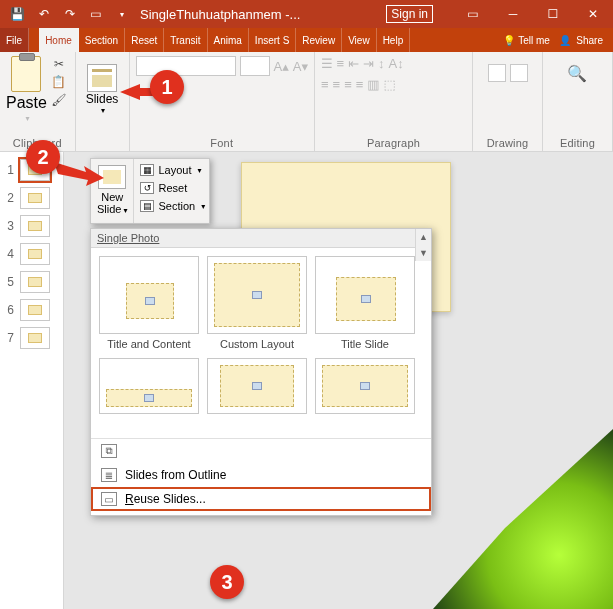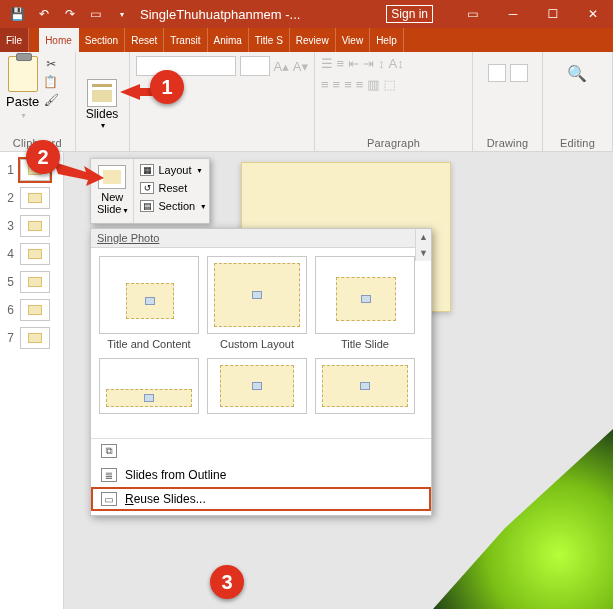--- a/index.html
+++ b/index.html
@@ -17,25 +17,25 @@
   .tab.active { background: #f3f2f1; color: #b83b1d; margin-left: 10px; }
   .tab.file { background: #a3331a; }
   .tabs-right { margin-left: auto; display: flex; align-items: center; gap: 10px; padding-right: 10px; }
   .ribbon { height: 100px; background: #f3f2f1; border-bottom: 1px solid #d6d6d6; display: flex; position: relative; }
   .group { border-right: 1px solid #d6d6d6; padding: 4px 6px 2px 6px; display: flex; flex-direction: column; justify-content: space-between; }
   .group-label { font-size: 11px; text-align: center; color: #666; margin-top: 2px; letter-spacing: .2px;}
   .clipboard { width: 85px; }
   .paste { display: flex; flex-direction: column; align-items: center; gap: 2px; cursor: pointer; }
   .paste-icon { width: 30px; height: 36px; background: #fff8d8; border: 1px solid #c6a44d; border-radius: 2px; position: relative; }
   .paste-icon::before { content:""; position:absolute; top:-4px; left:7px; width:14px; height:6px; background:#999; border:1px solid #777; border-radius:2px;}
-  .paste-label { font-size: 13px; }
+  .paste-label { font-size: 16px; }
   .tiny-icons { display:flex; flex-direction:column; gap:2px; margin-left:4px;}
   .tiny { width:16px; height:16px; display:flex; align-items:center; justify-content:center; font-size:12px; color:#444;}
   .cliprow { display:flex; }
-  .slides-group { width: 54px; display:flex; flex-direction:column; align-items:center; padding-top:22px;}
+  .slides-group { width: 54px; display:flex; flex-direction:column; align-items:center; padding-top:7px;}
   .slides-btn { display:flex; flex-direction:column; align-items:center; cursor:pointer; padding:4px; border:1px solid transparent;}
   .slides-icon { width:30px; height:28px; background:#fff; border:1px solid #aaa; position:relative;}
   .slides-icon::before{content:"";position:absolute;top:4px;left:4px;right:4px;height:3px;background:#c8b070;}
   .slides-icon::after{content:"";position:absolute;top:10px;left:4px;right:4px;bottom:4px;background:#e8dba8;}
   .font-group { flex:1; }
   .para-group { width: 180px; }
   .dim { color:#bbb; }
   .font-row { display:flex; gap:4px; align-items:center; font-size:13px; }
   .fontname { width:100px; height:20px; border:1px solid #c8c8c8; background:#fff; color:#aaa; font-size:11px; padding:0 4px; display:flex; align-items:center;}
   .right-groups { display:flex; }
@@ -107,24 +107,28 @@
     </div>
   </div>
 
   <div class="tabs">
     <div class="tab file">File</div>
     <div class="tab active">Home</div>
     <div class="tab">Section</div>
     <div class="tab">Reset</div>
     <div class="tab">Transit</div>
     <div class="tab">Anima</div>
-    <div class="tab">Title S</div>
+    <div class="tab">Insert S</div>
     <div class="tab">Review</div>
     <div class="tab">View</div>
     <div class="tab">Help</div>
+    <div class="tabs-right">
+      <div>💡 <span>Tell me</span></div>
+      <div class="share">👤 <span>Share</span></div>
+    </div>
   </div>
 
   <div class="ribbon">
     <div class="group clipboard">
       <div class="cliprow">
         <div class="paste">
           <div class="paste-icon"></div>
           <div class="paste-label">Paste</div>
           <div class="caret dim">▾</div>
         </div>
@@ -147,20 +151,21 @@
 
     <div class="group font-group">
       <div style="display:flex;flex-direction:column;gap:6px;">
         <div class="font-row">
           <div class="fontname"></div>
           <div class="fontname" style="width:30px;"></div>
           <span class="dim">A▴</span>
           <span class="dim">A▾</span>
         </div>
       </div>
+      <div class="group-label">Font</div>
     </div>
 
     <div class="group para-group">
       <div style="display:flex;flex-direction:column;gap:6px;">
         <div class="font-row dim">
           <span>☰</span>
           <span>≡</span>
           <span>⇤</span>
           <span>⇥</span>
           <span>↕</span>

